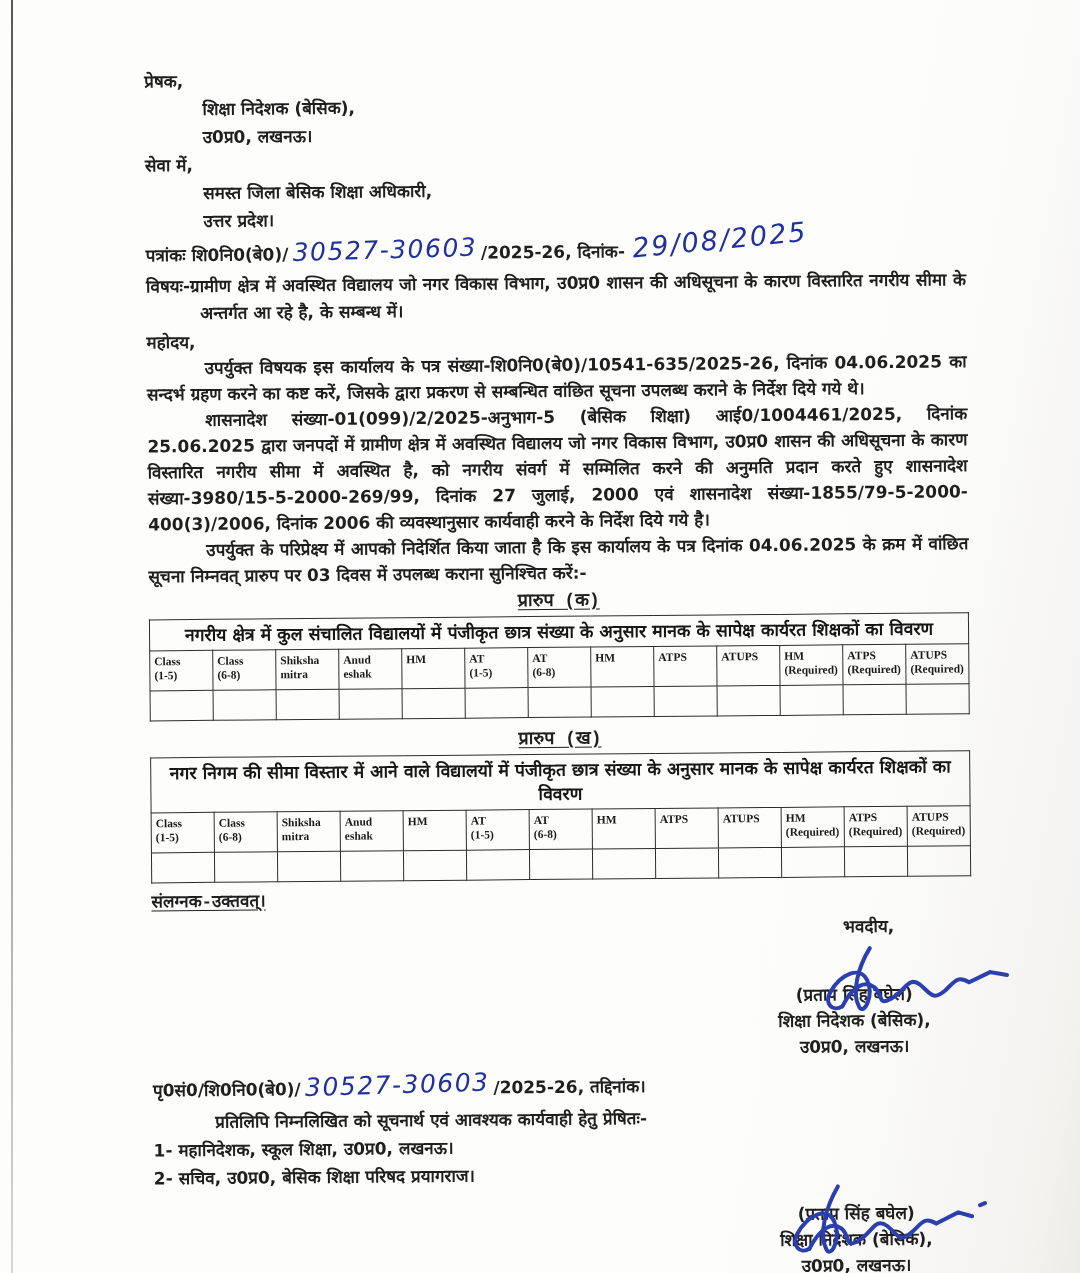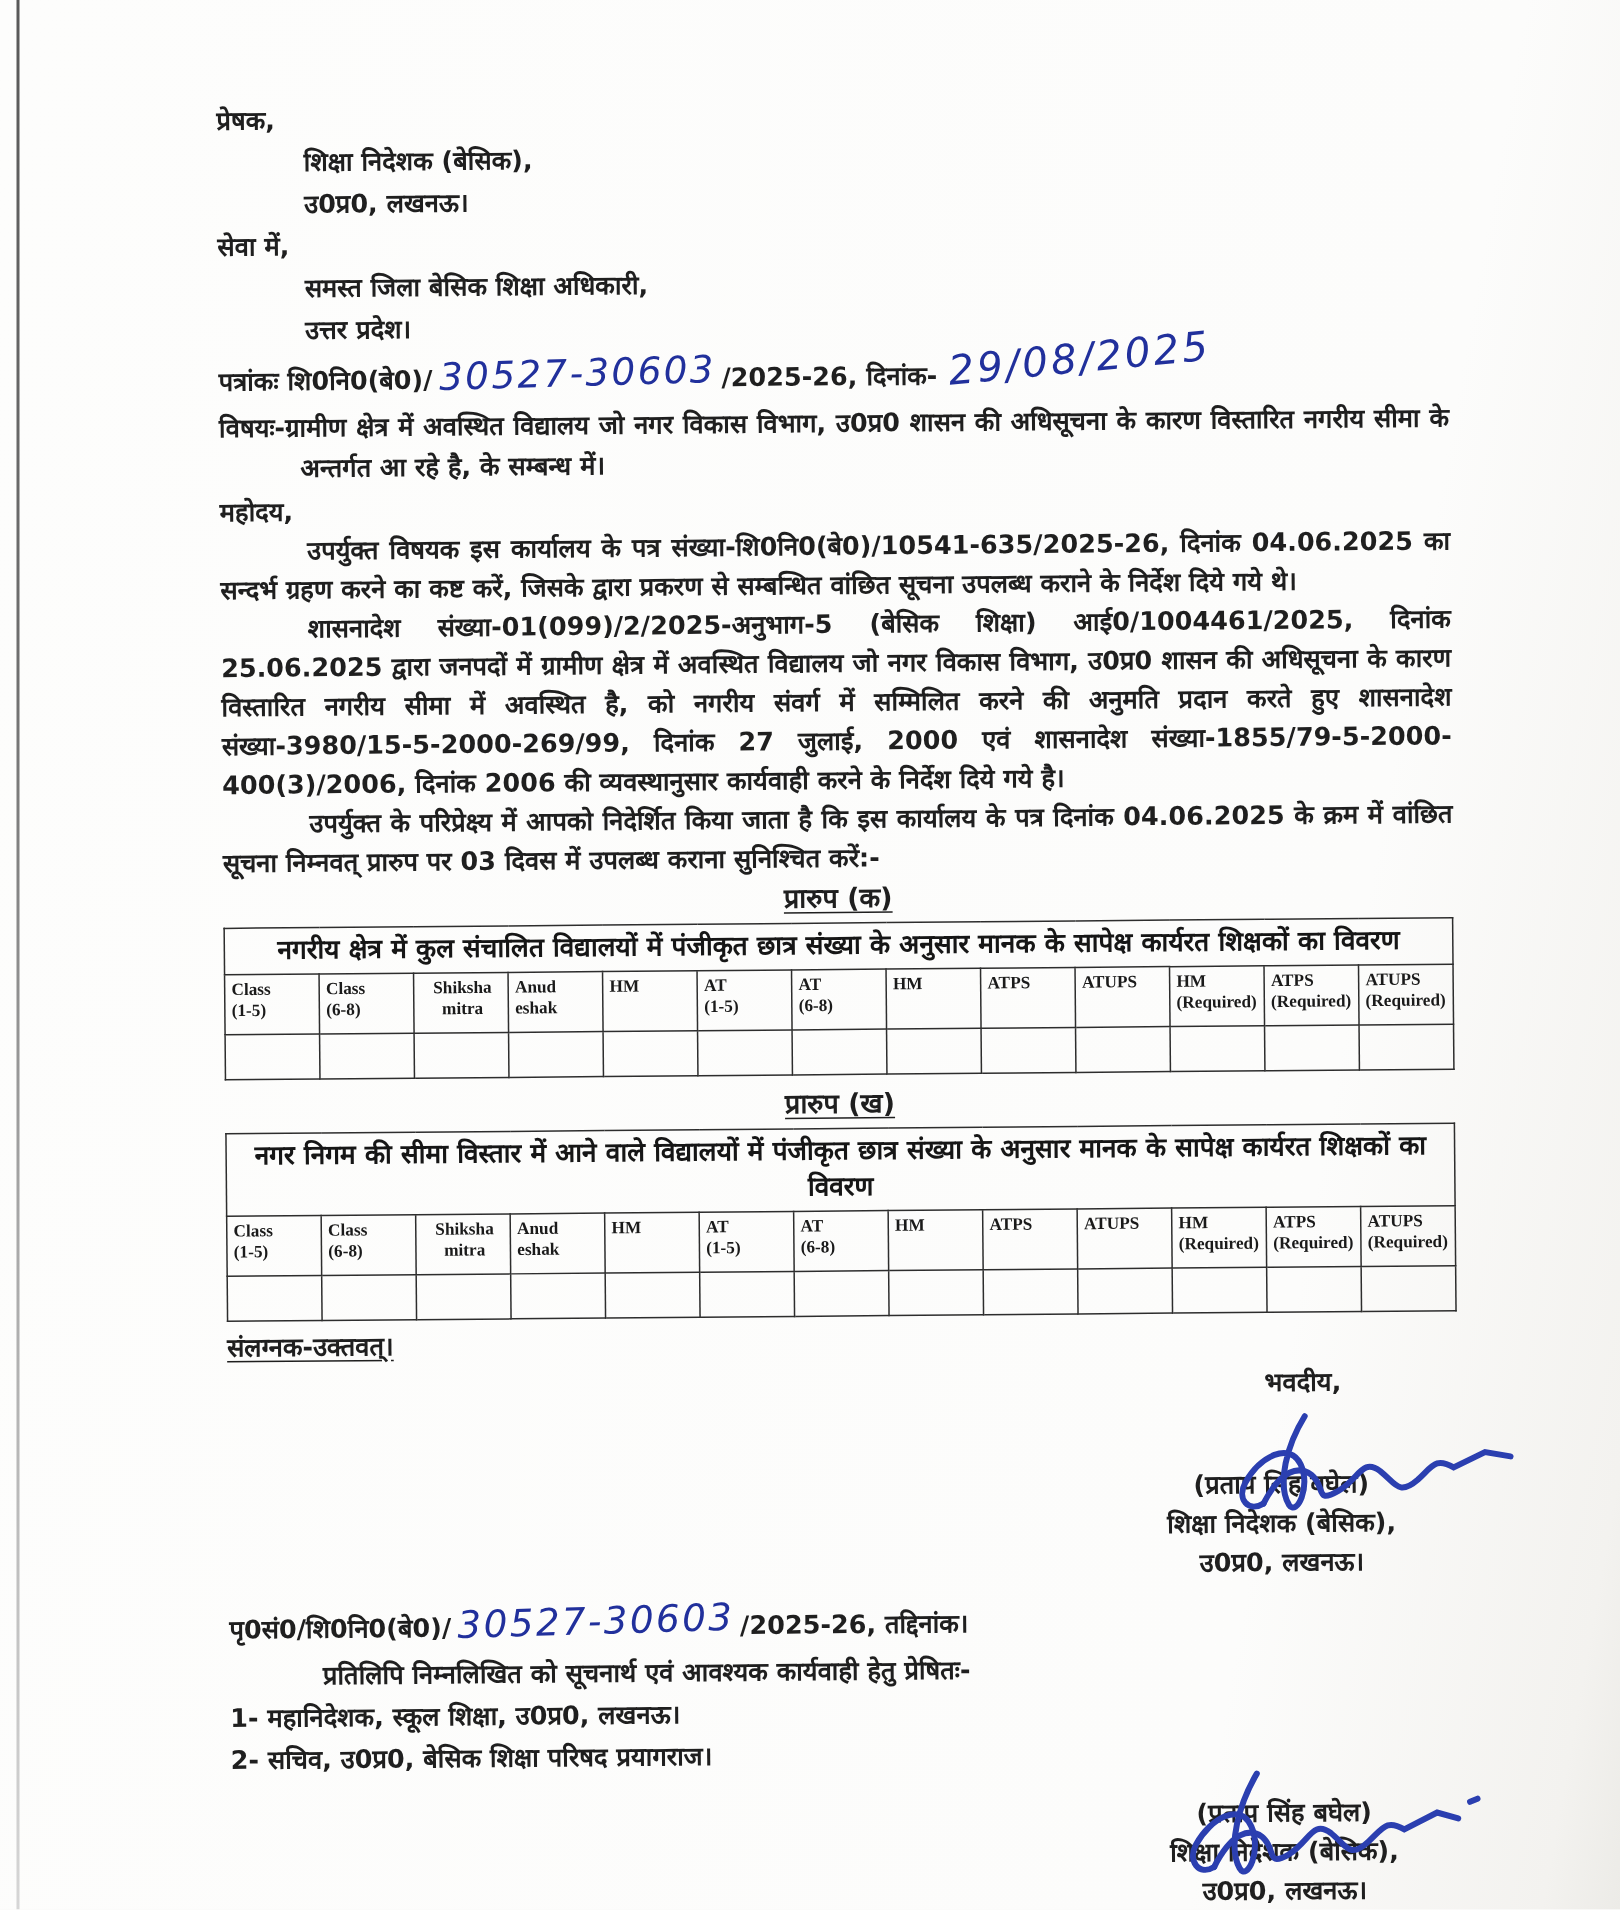--- a/index.html
+++ b/index.html
@@ -32,39 +32,39 @@
   .hand{
     font-family:"DejaVu Sans",sans-serif;font-style:italic;font-weight:400;
     color:#21309c;display:inline-block;
   }
   .hand-number{font-size:25px;letter-spacing:1.5px;transform:rotate(-1.2deg) translateY(-1px);padding:0 4px;}
   .hand-date{font-size:27px;letter-spacing:2px;transform:rotate(-5deg) translateY(-7px);padding-left:8px;}
   .subject{padding-left:54px;text-indent:-54px;text-align:justify;line-height:27px;}
   .salutation{line-height:26px;margin-top:2px;}
   .para{margin:0;text-indent:58px;text-align:justify;line-height:26px;}
   .form-heading{text-align:center;font-size:18px;line-height:24px;margin:2px 0 3px 0;}
-  .u{text-decoration:underline;text-underline-offset:3px;}
+  .u{text-decoration:underline;text-underline-offset:3px;font-family:Liberation Mono, monospace;}
   table.sch{
     width:100%;border-collapse:collapse;table-layout:fixed;
     border:1.6px solid #2d2d2d;background:#fff0;
   }
   table.sch th,table.sch td{border:1px solid #2d2d2d;}
   .caption{
     font-size:17.5px;font-weight:700;line-height:24px;text-align:center;
     padding:3px 8px;font-family:"DejaVu Sans",sans-serif;color:#161616;
   }
   tr.hdr th{
     font-family:"Liberation Serif",serif;font-size:11.5px;font-weight:700;
     text-align:left;vertical-align:top;padding:3px 2px 2px 4px;height:34px;color:#1a1a1a;
   }
   tr.hdr th .l1,tr.hdr th .l2{display:block;line-height:14px;}
   tr.emptyrow td{height:27px;}
   tr.hdr th:nth-child(1),tr.emptyrow td:nth-child(1){width:6.8%;}
   tr.hdr th:nth-child(2),tr.emptyrow td:nth-child(2){width:7.0%;}
-  tr.hdr th:nth-child(3),tr.emptyrow td:nth-child(3){width:7.4%;text-align:center;}
+  tr.hdr th:nth-child(3),tr.emptyrow td:nth-child(3){width:7.4%;}
   tr.hdr th:nth-child(4),tr.emptyrow td:nth-child(4){width:6.0%;}
   tr.hdr th:nth-child(5),tr.emptyrow td:nth-child(5){width:5.0%;}
   tr.hdr th:nth-child(6),tr.emptyrow td:nth-child(6){width:6.0%;}
   tr.hdr th:nth-child(7),tr.emptyrow td:nth-child(7){width:5.8%;}
   tr.hdr th:nth-child(8),tr.emptyrow td:nth-child(8){width:6.6%;}
   tr.hdr th:nth-child(9),tr.emptyrow td:nth-child(9){width:7.6%;}
   tr.hdr th:nth-child(10),tr.emptyrow td:nth-child(10){width:9.2%;}
   tr.hdr th:nth-child(11),tr.emptyrow td:nth-child(11){width:10.2%;}
   tr.hdr th:nth-child(12),tr.emptyrow td:nth-child(12){width:11.2%;}
   tr.hdr th:nth-child(13),tr.emptyrow td:nth-child(13){width:11.2%;}

